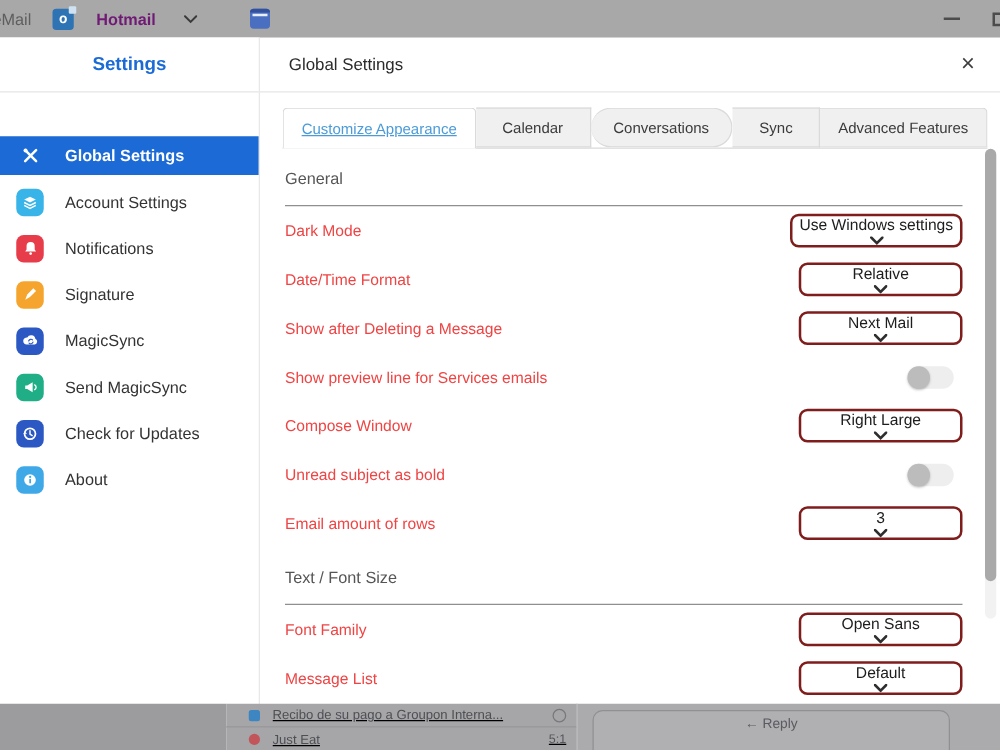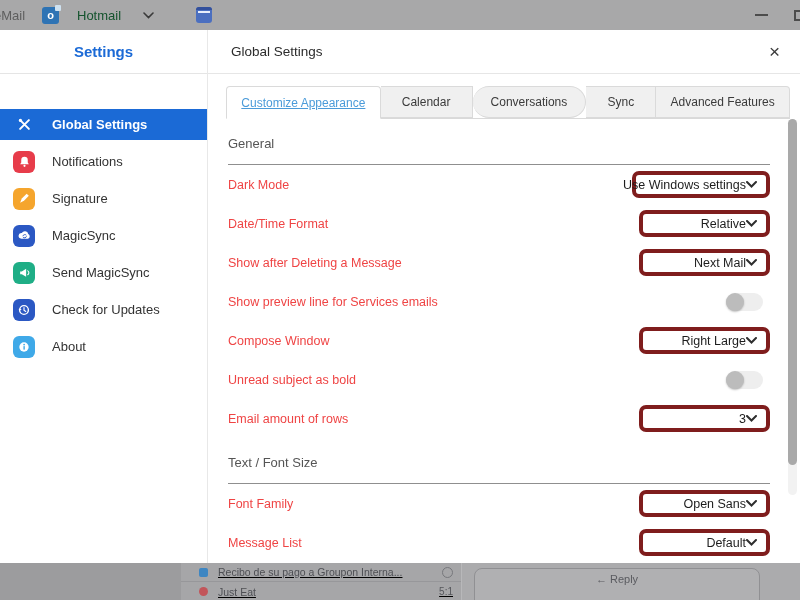--- a/index.html
+++ b/index.html
@@ -9,21 +9,21 @@
 
   
   #topbar { position:absolute; left:0; top:0; width:800px; height:30px;
     background:#a8a8a9; display:flex; align-items:center; }
   .tb-app { color:#5e5e5e; font-size:13px; margin-left:-6px; width:34px; }
   .ol-icon { width:17px; height:17px; background:#2e73b4; border-radius:3px;
     margin-left:14px; position:relative; color:#fff; font-size:11px; font-weight:bold;
     display:flex; align-items:center; justify-content:center; }
   .ol-icon::after { content:""; position:absolute; right:-2px; top:-2px; width:6px; height:6px;
     background:#cfe2f1; border-radius:1px; }
-  .tb-account { color:#14532d; font-size:13px; font-weight:normal; margin-left:18px;text-align:center; }
+  .tb-account { color:#701a75; font-size:13px; font-weight:bold; margin-left:18px;text-align:center; }
   .tb-chevron { margin-left:22px; }
   .cal-icon { width:16px; height:16px; background:#4b6fc0; border-radius:3px; margin-left:42px;
     position:relative; }
   .cal-icon::before { content:""; position:absolute; left:2px; right:2px; top:4px; height:2px;
     background:#e8eefb; }
   .cal-icon::after { content:""; position:absolute; left:0; right:0; top:0; height:3px;
     background:#33509c; border-radius:3px 3px 0 0; }
   .tb-right { margin-left:auto; display:flex; align-items:center; height:100%; }
   .win-min { width:13px; height:2px; background:#4c4c4c; margin-right:26px; }
   .win-max { width:11px; height:11px; border:2px solid #4c4c4c; margin-right:-5px; }
@@ -66,23 +66,23 @@
     margin-bottom:-1px; border-radius:4px 4px 0 0; }
   .tab-customize { width:155px; } .tab-calendar { width:92px; }
   .tab-conversations { width:114px;border-radius:16px; } .tab-sync { width:70px; }
   .tab-advanced { width:134px; }
 
   .content { padding:0 30px 0 20px; }
   .sectionhdr { margin-top:15px; padding-bottom:12px; border-bottom:1px solid #8f8f8f; }
   .sectionhdr span { font-size:13px; color:#555; }
   .frow { height:39px; display:flex; align-items:center; justify-content:space-between; }
   .flabel { font-size:12.5px; color:#ef4444; }
-  .select { width:131px; height:27px; border:4px solid #7f1d1d; border-radius:7px;
-    background:#fff; display:flex; align-items:center; justify-content:flex-end;
-    padding:0 9px; cursor:default; }
+  .select { width:131px; height:27px; border:2px solid #7f1d1d; border-radius:7px;
+    background:#fff; display:flex; align-items:center; justify-content:space-between;
+    padding:0 9px; cursor:default;flex-direction:column; }
   .select.wide { width:138px; }
   .select .sval { font-size:12.5px; color:#1d1d1d; white-space:nowrap; }
   .toggle { width:37px; height:18px; border-radius:9px; background:#eeeeee; position:relative;
     margin-right:7px; cursor:default; }
   .toggle .knob { position:absolute; left:0; top:0; width:18px; height:18px; border-radius:50%;
     background:#bcbcbc; box-shadow:0 1px 2px rgba(0,0,0,.25); }
 
   .scrollbar { position:absolute; right:3px; top:89px; width:9px; height:376px;
     background:#f2f2f2; border-radius:5px; }
   .sb-thumb { position:absolute; top:0; left:0; width:9px; height:346px; background:#a9a9a9;
@@ -140,20 +140,29 @@
         <div class="sb-item selected">
           <span class="nav-ic">
             <svg width="15" height="15" viewBox="0 0 24 24">
                 <path d="M5 19L19 5M5 5l14 14" stroke="#fff" stroke-width="3.2" stroke-linecap="round"></path>
                 <circle cx="5.5" cy="5.5" r="2.6" fill="#fff"></circle>
               </svg>
           </span>
           <span class="nav-lbl">Global Settings</span>
         </div>
 
+        <div class="sb-item">
+          <span class="nav-ic" style="background: rgb(56, 180, 232);">
+            <svg width="14" height="14" viewBox="0 0 24 24">
+                <path d="M12 4l8 4-8 4-8-4z" fill="#fff"></path>
+                <path d="M4 12l8 4 8-4M4 16l8 4 8-4" fill="none" stroke="#fff" stroke-width="2"></path>
+              </svg>
+          </span>
+          <span class="nav-lbl">Account Settings</span>
+        </div>
 
         <div class="sb-item">
           <span class="nav-ic" style="background: rgb(231, 60, 74);">
             <svg width="13" height="13" viewBox="0 0 24 24">
                 <path d="M12 3a6 6 0 0 0-6 6v5l-2 3h16l-2-3V9a6 6 0 0 0-6-6z" fill="#fff"></path>
                 <circle cx="12" cy="20" r="2" fill="#fff"></circle>
               </svg>
           </span>
           <span class="nav-lbl">Notifications</span>
         </div>

